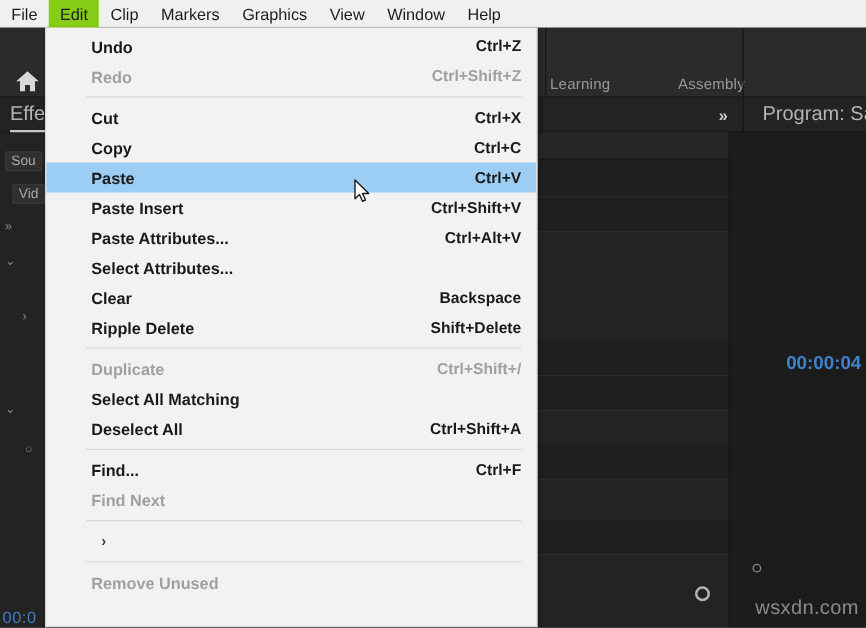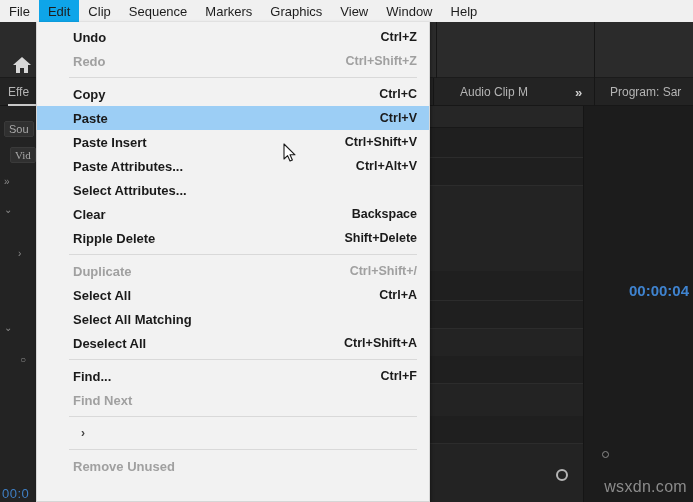--- a/index.html
+++ b/index.html
@@ -38,21 +38,21 @@
   }
 
   
   .panel-strip {
     position: absolute; left: 0; top: 78px; right: 0; height: 28px;
     background: #232323; border-bottom: 1px solid #171717;
   }
   .panel-tab {
     position: absolute; top: 78px; height: 28px;
     display: flex; align-items: center;
-    color: #b4b4b4; font-size: 12px; white-space: nowrap;
+    color: #b4b4b4; font-size: 16px; white-space: nowrap;
   }
   .panel-tab.effects { left: 8px; }
   .panel-tab.audioclip { left: 460px; }
   .panel-tab.program { left: 610px; }
   .chevrons-dbl {
     position: absolute; left: 575px; top: 78px; height: 28px;
     display: flex; align-items: center; color: #cfcfcf;
     font-size: 13px; font-weight: bold; letter-spacing: -2px;
   }
   .panel-underline {
@@ -130,21 +130,21 @@
   .menubar {
     position: absolute; left: 0; top: 0; right: 0; height: 22px;
     background: #f0f0f0;
     display: flex; align-items: center;
     font-size: 13px; color: #1d1d1d;
   }
   .menubar-item {
     height: 22px; padding: 12px 9px;
     display: flex; align-items: center; white-space: nowrap;
   }
-  .menubar-item.active { background: #0ea5e9; }
+  .menubar-item.active { background: #84cc16; }
 
   
   .dropdown {
     position: absolute; left: 36px; top: 22px;
     width: 394px; height: 480px;
     background: #f2f2f2;
     border: 1px solid #d6d6d6;
     border-top: none;
     box-shadow: 1px 1px 3px rgba(0,0,0,.35);
     overflow: hidden;
@@ -173,39 +173,42 @@
 <div id="app">
 
   <div class="pp-root">
 
     <div class="ws-bar">
       <div class="home-icon-wrap">
         <svg width="22" height="20" viewBox="0 0 22 20" aria-hidden="true">
           <path d="M11 2 L20 10 L17 10 L17 18 L13 18 L13 13 L9 13 L9 18 L5 18 L5 10 L2 10 Z" fill="#d8d8d8"></path>
         </svg>
       </div>
+      <div class="ws-tabs">
+        <span class="ws-tab">Learning</span>
+        <span class="ws-tab">Assembly</span>
+      </div>
     </div>
 
     <div class="panel-strip"></div>
     <div class="panel-tab effects">Effe</div>
     <div class="panel-underline"></div>
-    <div class="panel-tab audioclip">Audio Clip M</div>
     <div class="chevrons-dbl">»</div>
     <div class="panel-tab program">Program: Sar</div>
 
     <div class="v-divider" style="left:433px; top:78px; bottom:0;"></div>
     <div class="v-divider" style="left:594px; top:22px; bottom:0;"></div>
     <div class="v-divider" style="left:436px; top:22px; height:56px;"></div>
 
     <div class="left-col">
       <div class="lc-row" style="top:14px;">
         <span class="lc-chip">Sou</span>
       </div>
       <div class="lc-row" style="top:40px;">
-        <span class="lc-chip" style="margin-left:6px;font-family:Liberation Serif, serif;">Vid</span>
+        <span class="lc-chip" style="margin-left:6px;">Vid</span>
       </div>
       <div class="lc-row" style="top:66px;">
         <span class="tri">»</span>
       </div>
       <div class="lc-row" style="top:94px;">
         <span class="tri">⌄</span>
       </div>
       <div class="lc-row" style="top:138px; left:18px;">
         <span class="tri">›</span>
       </div>
@@ -248,39 +251,42 @@
       <div class="prog-dot"></div>
     </div>
     <div class="prog-tc">00:00:04</div>
     <div class="watermark">wsxdn.com</div>
   </div>
 
   <div class="menubar" id="menubar">
       <div class="menubar-item">File</div>
       <div class="menubar-item active">Edit</div>
       <div class="menubar-item">Clip</div>
-      <div class="menubar-item">Sequence</div>
       <div class="menubar-item">Markers</div>
       <div class="menubar-item">Graphics</div>
       <div class="menubar-item">View</div>
       <div class="menubar-item">Window</div>
       <div class="menubar-item">Help</div>
     </div>
 
   <div class="dropdown" id="dropdown">
       <div class="mi">
         <span class="label">Undo</span>
         <span class="accel">Ctrl+Z</span>
       </div>
       <div class="mi disabled">
         <span class="label">Redo</span>
         <span class="accel">Ctrl+Shift+Z</span>
       </div>
       <div class="mi-sep"></div>
       <div class="mi">
+        <span class="label">Cut</span>
+        <span class="accel">Ctrl+X</span>
+      </div>
+      <div class="mi">
         <span class="label">Copy</span>
         <span class="accel">Ctrl+C</span>
       </div>
       <div class="mi selected">
         <span class="label">Paste</span>
         <span class="accel">Ctrl+V</span>
       </div>
       <div class="mi">
         <span class="label">Paste Insert</span>
         <span class="accel">Ctrl+Shift+V</span>
@@ -298,24 +304,20 @@
         <span class="accel">Backspace</span>
       </div>
       <div class="mi">
         <span class="label">Ripple Delete</span>
         <span class="accel">Shift+Delete</span>
       </div>
       <div class="mi-sep"></div>
       <div class="mi disabled">
         <span class="label">Duplicate</span>
         <span class="accel">Ctrl+Shift+/</span>
-      </div>
-      <div class="mi">
-        <span class="label">Select All</span>
-        <span class="accel">Ctrl+A</span>
       </div>
       <div class="mi">
         <span class="label">Select All Matching</span>
         <span class="accel"></span>
       </div>
       <div class="mi">
         <span class="label">Deselect All</span>
         <span class="accel">Ctrl+Shift+A</span>
       </div>
       <div class="mi-sep"></div>

